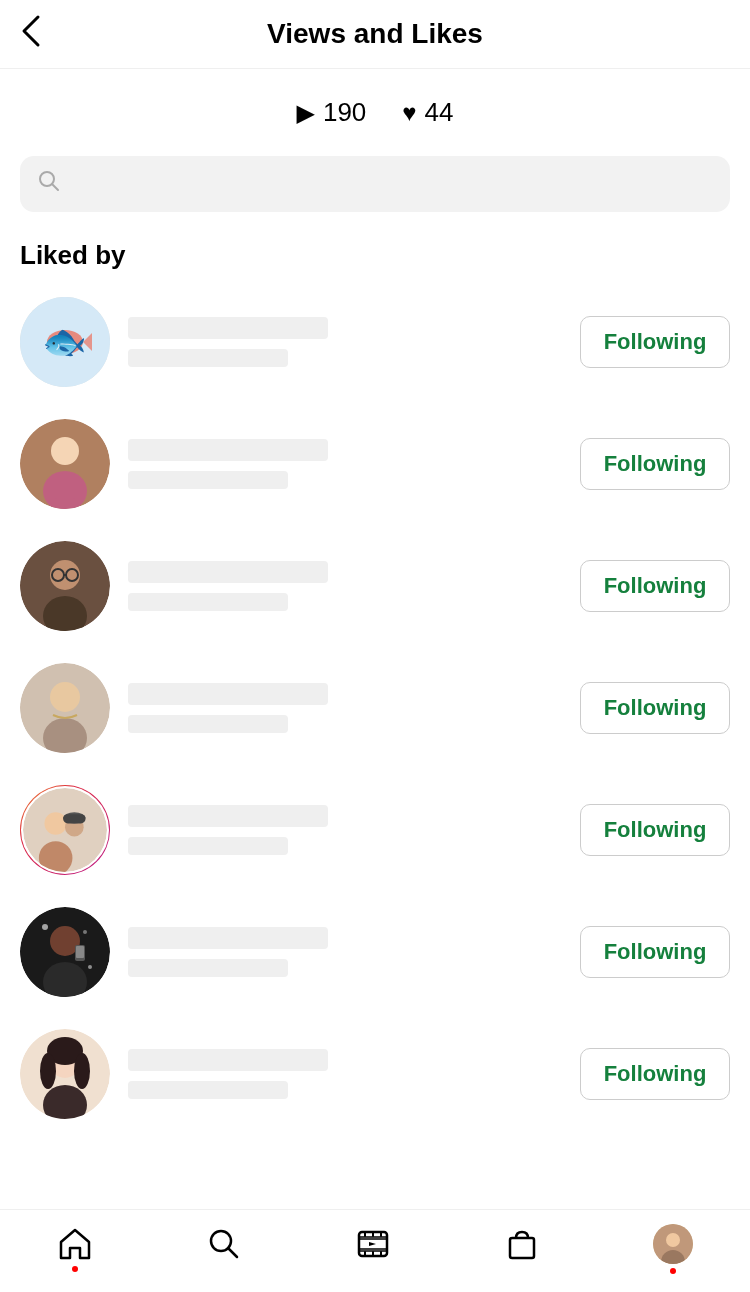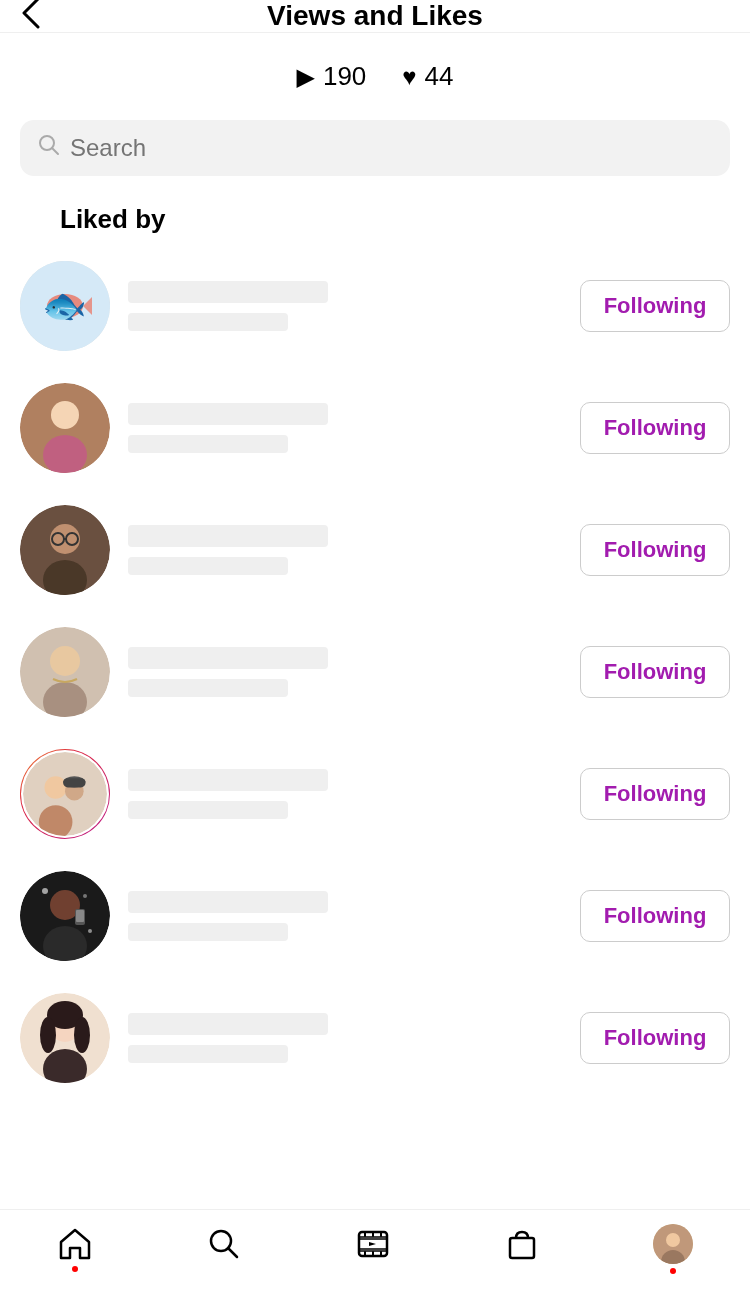--- a/index.html
+++ b/index.html
@@ -11,21 +11,21 @@
       min-height: 1292px;
       position: relative;
       overflow-x: hidden;
     }
 
     
     .header {
       display: flex;
       align-items: center;
       justify-content: center;
-      padding: 0 20px;
+      padding: 18px 20px;
       border-bottom: 1px solid #efefef;
       position: relative;
     }
     .header-back {
       position: absolute;
       left: 20px;
       font-size: 26px;
       font-weight: 300;
       cursor: pointer;
       color: #000;
@@ -79,21 +79,20 @@
       outline: none;
       width: 100%;
     }
 
     
     .liked-by-label {
       padding: 12px 20px 10px;
       font-size: 26px;
       font-weight: 700;
       color: #000;
-      margin-left: 40px;
     }
 
     
     .user-list {
       padding: 0 10px;
     }
     .user-item {
       display: flex;
       align-items: center;
       padding: 16px 10px;
@@ -143,21 +142,21 @@
       width: 160px;
     }
 
     .following-btn {
       border: 1.5px solid #ccc;
       border-radius: 10px;
       padding: 12px 22px;
       background: #fff;
       font-size: 22px;
       font-weight: 600;
-      color: #a21caf;
+      color: #15803d;
       cursor: pointer;
       white-space: nowrap;
       min-width: 150px;
       text-align: center;
     }
 
     
     .bottom-nav {
       position: fixed;
       bottom: 0;
@@ -226,21 +225,20 @@
 </div>
 
 <div class="search-container">
   <div class="search-bar">
     <span class="search-icon-wrap">
       <svg width="22" height="22" viewBox="0 0 22 22" fill="none">
         <circle cx="9" cy="9" r="7" stroke="#aaa" stroke-width="2"></circle>
         <line x1="14" y1="14" x2="20" y2="20" stroke="#aaa" stroke-width="2" stroke-linecap="round"></line>
       </svg>
     </span>
-    <input class="search-input" type="text" placeholder="Search" style="">
   </div>
 </div>
 
 <div class="liked-by-label">Liked by</div>
 
 <div class="user-list">
 
   <div class="user-item">
     <div class="avatar-wrap av1 av-fish">
       <div class="avatar-plain-ring"></div>

